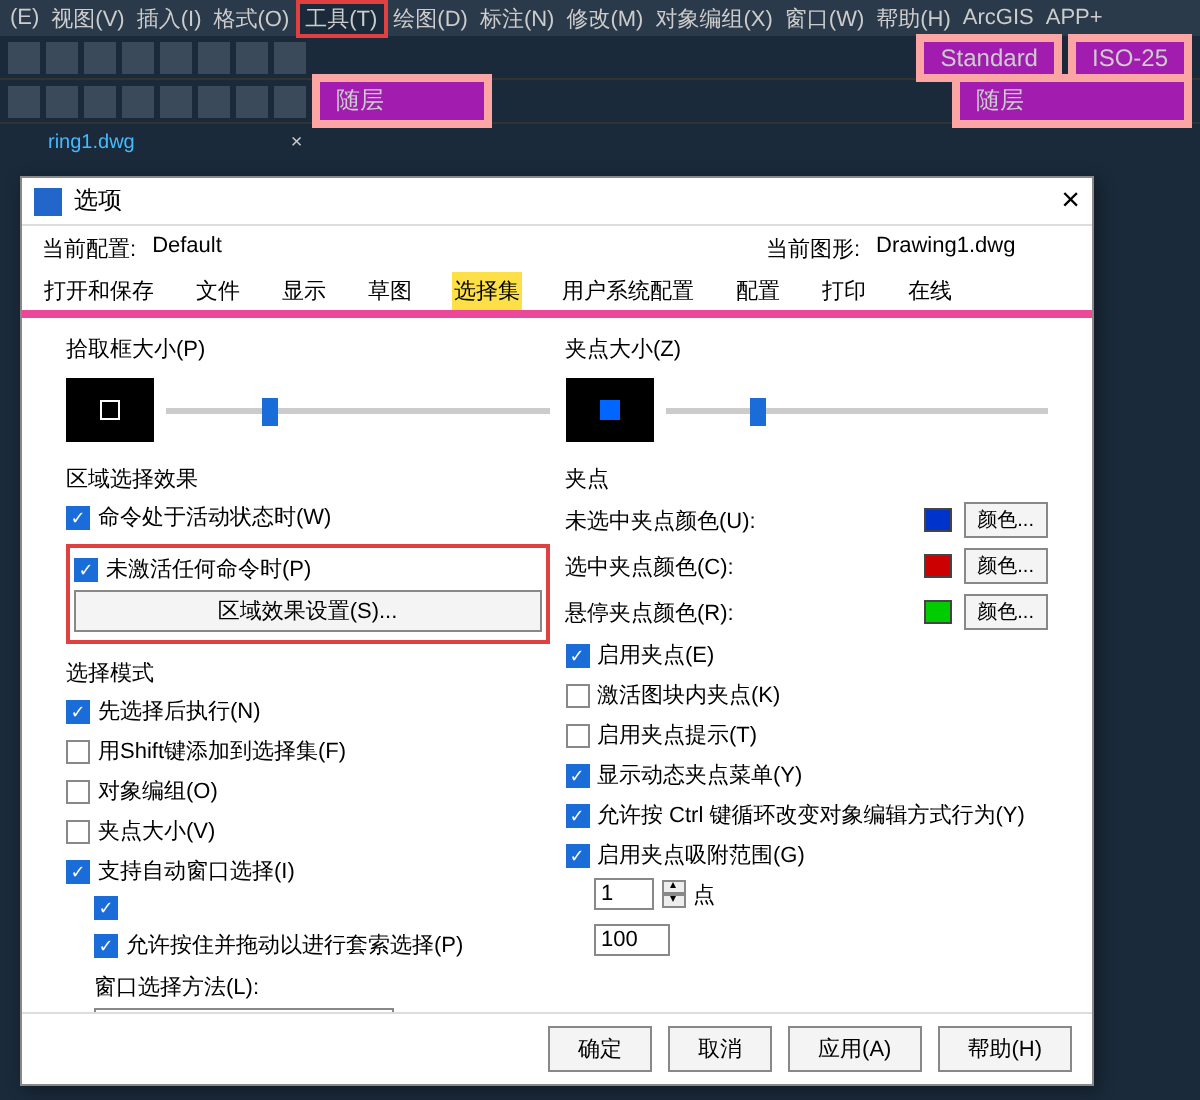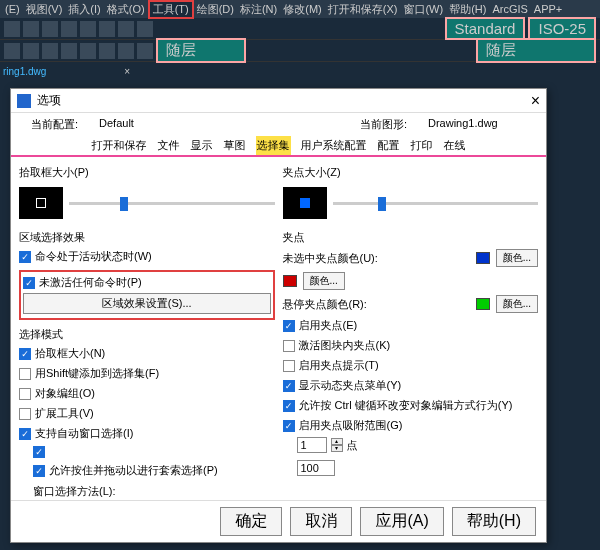--- a/index.html
+++ b/index.html
@@ -2,35 +2,35 @@
 <html><head>
 <meta charset="utf-8">
 <style>
 * { margin: 0; padding: 0; box-sizing: border-box; font-family: "Microsoft YaHei", sans-serif; font-size: 11px; }
 body { background: #1a2a3a; width: 600px; height: 550px; overflow: hidden; }
 .menubar { display: flex; background: #2a3a4a; color: #ccc; height: 18px; align-items: center; padding-left: 2px; }
 .menubar span { padding: 0 3px; cursor: pointer; }
 .menubar .hl { border: 2px solid #e04040; background: #1a2a3a; }
 .toolbar { display: flex; background: #1a2a3a; height: 22px; align-items: center; gap: 3px; padding: 0 4px; color: #888; border-bottom: 1px solid #333; }
 .toolbar .ico { width: 16px; height: 16px; background: #3a4a5a; }
-.toolbar .combo { background: #0f766e; color: #ccc; border: 2px solid #fca5a5; padding: 1px 8px; font-size: 15px; }
-.tab { background: #1a2a3a; height: 18px; display: flex; align-items: center; padding-left: 3px; gap: 28px; }
+.toolbar .combo { background: #a21caf; color: #ccc; border: 4px solid #fca5a5; padding: 1px 8px; font-size: 12px; }
+.tab { background: #1a2a3a; height: 18px; display: flex; align-items: center; padding-left: 24px; gap: 28px; }
 .tab span { color: #44bbff; font-size: 10px; }
 .tab .x { color: #ccc; margin-left: 50px; }
 .dialog { position: absolute; top: 88px; left: 10px; width: 537px; height: 455px; background: #fff; border: 1px solid #888; box-shadow: 2px 2px 8px rgba(0,0,0,.4); display: flex; flex-direction: column; }
 .dlg-title { display: flex; align-items: center; height: 24px; padding: 0 6px; border-bottom: 1px solid #ddd; }
 .dlg-title .ico { width: 14px; height: 14px; background: #2266cc; margin-right: 6px; }
 .dlg-title .txt { flex: 1; font-size: 12px; }
 .dlg-title .close { font-size: 16px; cursor: pointer; }
-.profile { display: flex; padding: 4px 20px; font-size: 11px; gap: 13px; }
+.profile { display: flex; padding: 4px 10px; font-size: 11px; }
 .profile span { margin-right: 8px; }
-.tabs { display: flex; padding: 0 10px; gap: 9px; font-size: 11px; border-bottom: 2px solid #ec4899; justify-content: center; }
+.tabs { display: flex; padding: 0 10px; gap: 19px; font-size: 11px; border-bottom: 4px solid #ec4899; }
 .tabs span { padding: 2px 1px; cursor: pointer; white-space: nowrap; }
 .tabs .active { background: #fde047; }
-.body { display: flex; flex: 1; padding: 6px 8px; gap: 8px; overflow: hidden; }
+.body { display: flex; flex: 1; padding: 6px 22px; gap: 8px; overflow: hidden; }
 .col { flex: 1; display: flex; flex-direction: column; gap: 3px; }
 .grp-title { font-size: 11px; margin-top: 2px; }
 .slider-row { display: flex; align-items: center; gap: 6px; margin: 4px 0 6px; }
 .swatch-box { width: 44px; height: 32px; background: #000; display: flex; align-items: center; justify-content: center; }
 .swatch-pick { width: 10px; height: 10px; border: 1px solid #fff; }
 .swatch-grip { width: 10px; height: 10px; background: #0066ff; }
 .slider { flex: 1; height: 3px; background: #ccc; position: relative; }
 .slider .thumb { position: absolute; top: -5px; width: 8px; height: 14px; background: #1a6dd8; }
 .chk-row { display: flex; align-items: center; gap: 4px; font-size: 11px; padding: 1px 0; }
 .chk { width: 12px; height: 12px; border: 1px solid #888; display: inline-flex; align-items: center; justify-content: center; font-size: 9px; color: #fff; }
@@ -41,35 +41,35 @@
 .color-row { display: flex; align-items: center; gap: 6px; padding: 1px 0; font-size: 11px; }
 .color-row .lbl { flex: 1; }
 .color-sw { width: 14px; height: 12px; border: 1px solid #444; }
 .color-btn { border: 1px solid #888; background: #f4f4f4; padding: 1px 6px; font-size: 10px; cursor: pointer; }
 .input-row { display: flex; align-items: center; gap: 4px; font-size: 11px; }
 .txt-in { border: 1px solid #888; padding: 1px 3px; font-size: 11px; }
 .sel { border: 1px solid #888; padding: 1px 3px; font-size: 11px; background: #fff; }
 .spin { display: inline-flex; flex-direction: column; }
 .spin div { width: 12px; height: 7px; border: 1px solid #888; background: #eee; font-size: 6px; text-align: center; line-height: 5px; }
 .dlg-btns { display: flex; justify-content: flex-end; gap: 8px; padding: 6px 10px; border-top: 1px solid #ddd; }
-.dlg-btns button { border: 1px solid #888; background: #f4f4f4; padding: 3px 14px; font-size: 16px; cursor: pointer; }
+.dlg-btns button { border: 1px solid #888; background: #f4f4f4; padding: 3px 14px; font-size: 11px; cursor: pointer; }
 </style>
 </head>
 <body>
 
 <div class="menubar" id="menubar">
     <span>(E)</span>
     <span>视图(V)</span>
     <span>插入(I)</span>
     <span>格式(O)</span>
     <span class="hl">工具(T)</span>
     <span>绘图(D)</span>
     <span>标注(N)</span>
     <span>修改(M)</span>
-    <span>打开和保存(X)</span>
+    <span>对象编组(X)</span>
     <span>窗口(W)</span>
     <span>帮助(H)</span>
     <span>ArcGIS</span>
     <span>APP+</span>
   </div>
 
 <div class="toolbar">
   <div class="ico"></div>
   <div class="ico"></div>
   <div class="ico"></div>
@@ -144,33 +144,33 @@
       <div class="red-box">
         <div class="chk-row">
             <span class="chk on">✓</span>
             <span>未激活任何命令时(P)</span>
           </div>
         <div class="btn-wide">区域效果设置(S)...</div>
       </div>
       <div class="grp-title">选择模式</div>
       <div class="chk-row">
           <span class="chk on">✓</span>
-          <span>拾取框大小(N)</span>
+          <span>先选择后执行(N)</span>
         </div>
       <div class="chk-row">
           <span class="chk"></span>
           <span>用Shift键添加到选择集(F)</span>
         </div>
       <div class="chk-row">
           <span class="chk"></span>
           <span>对象编组(O)</span>
         </div>
       <div class="chk-row">
           <span class="chk"></span>
-          <span>扩展工具(V)</span>
+          <span>夹点大小(V)</span>
         </div>
       <div class="chk-row">
           <span class="chk on">✓</span>
           <span>支持自动窗口选择(I)</span>
         </div>
       <div class="chk-row indent">
           <span class="chk on">✓</span>
         </div>
       <div class="chk-row indent">
           <span class="chk on">✓</span>
@@ -191,20 +191,21 @@
             <div class="thumb" style="left:22%"></div>
           </div>
       </div>
       <div class="grp-title">夹点</div>
       <div class="color-row">
           <span class="lbl">未选中夹点颜色(U):</span>
           <span class="color-sw" style="background:#0033cc"></span>
           <span class="color-btn">颜色...</span>
         </div>
       <div class="color-row">
+          <span class="lbl">选中夹点颜色(C):</span>
           <span class="color-sw" style="background:#cc0000"></span>
           <span class="color-btn">颜色...</span>
         </div>
       <div class="color-row">
           <span class="lbl">悬停夹点颜色(R):</span>
           <span class="color-sw" style="background:#00cc00"></span>
           <span class="color-btn">颜色...</span>
         </div>
       <div class="chk-row">
           <span class="chk on">✓</span>

